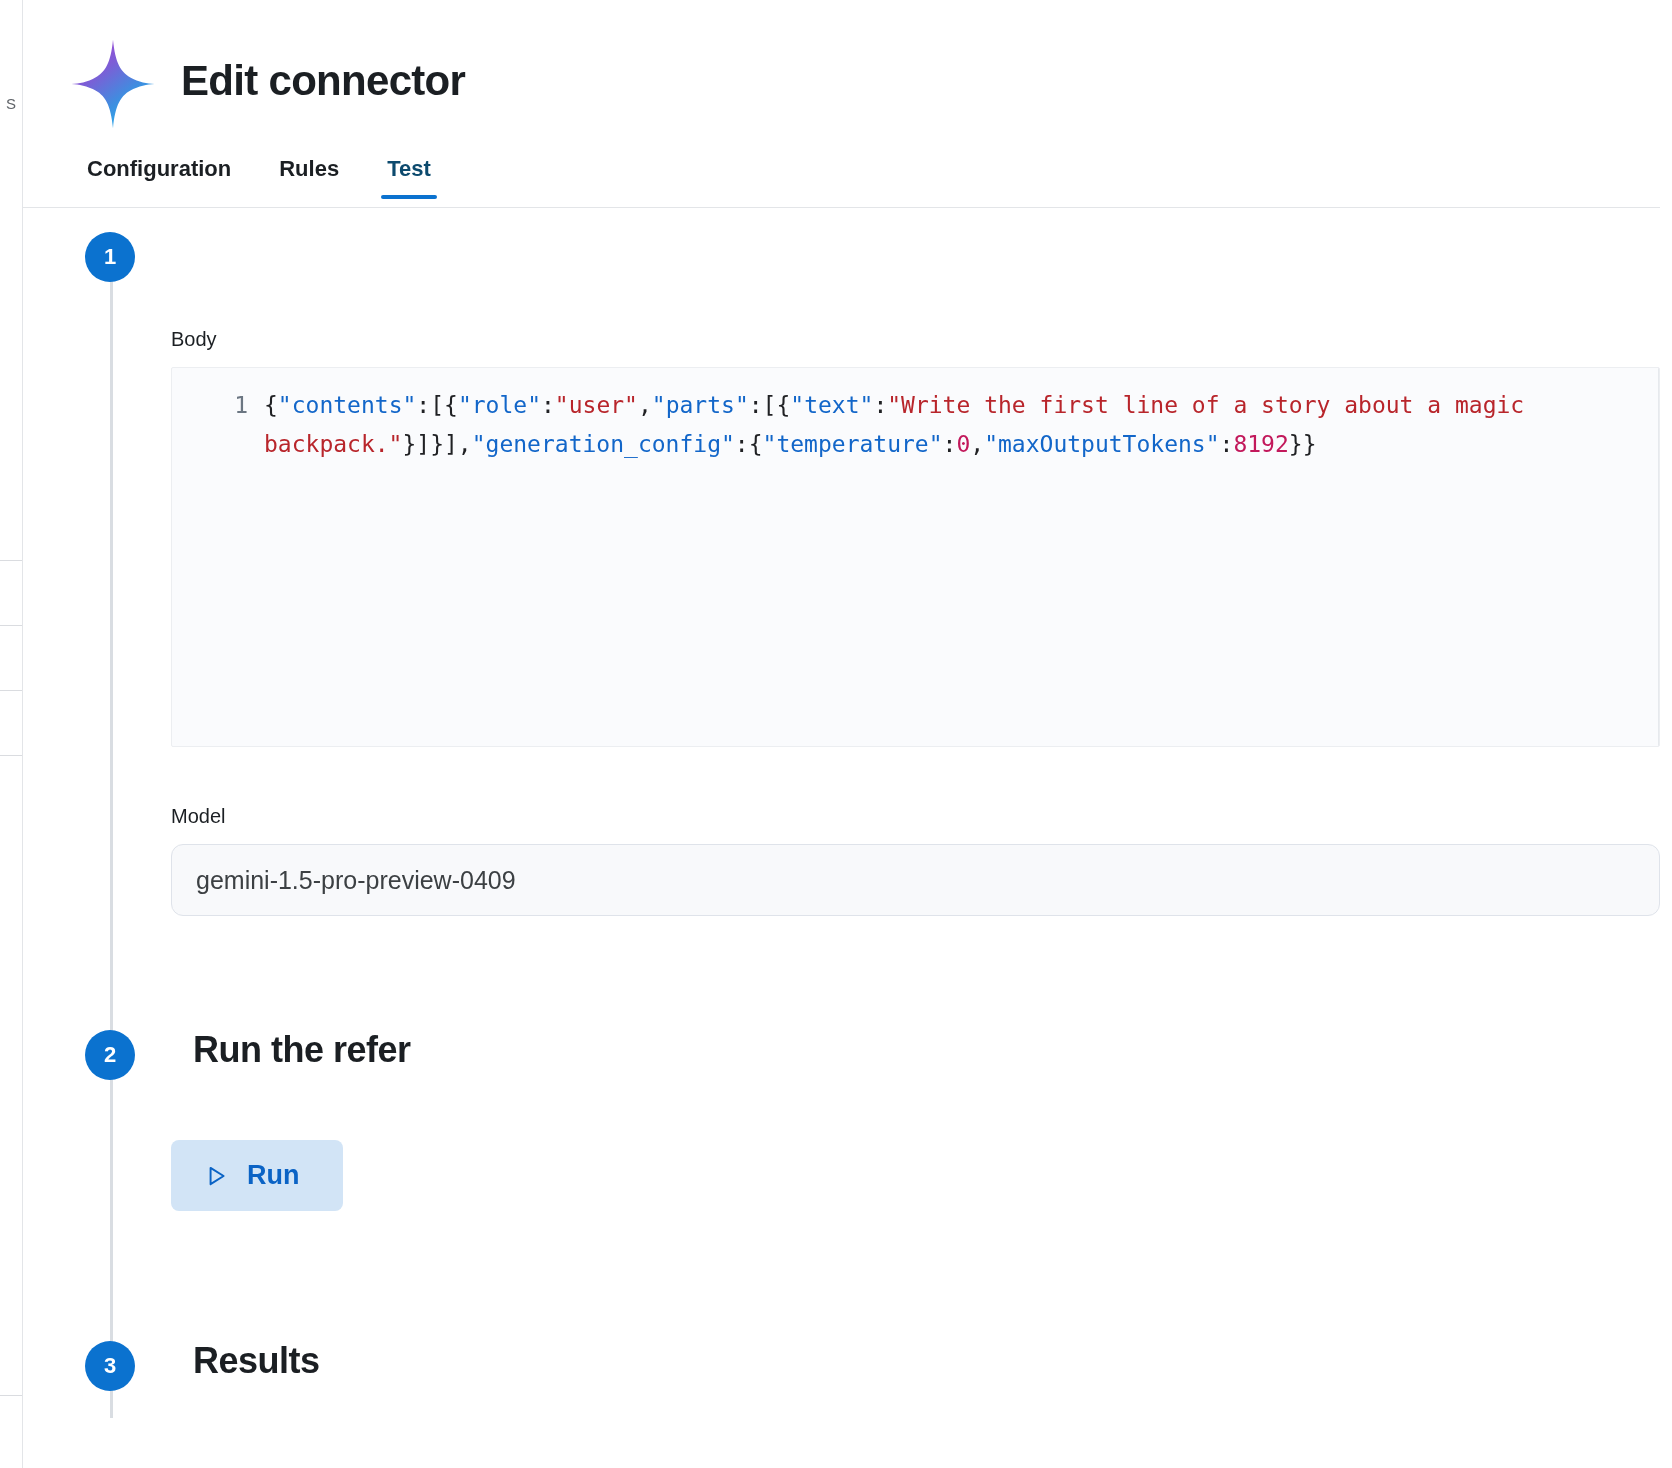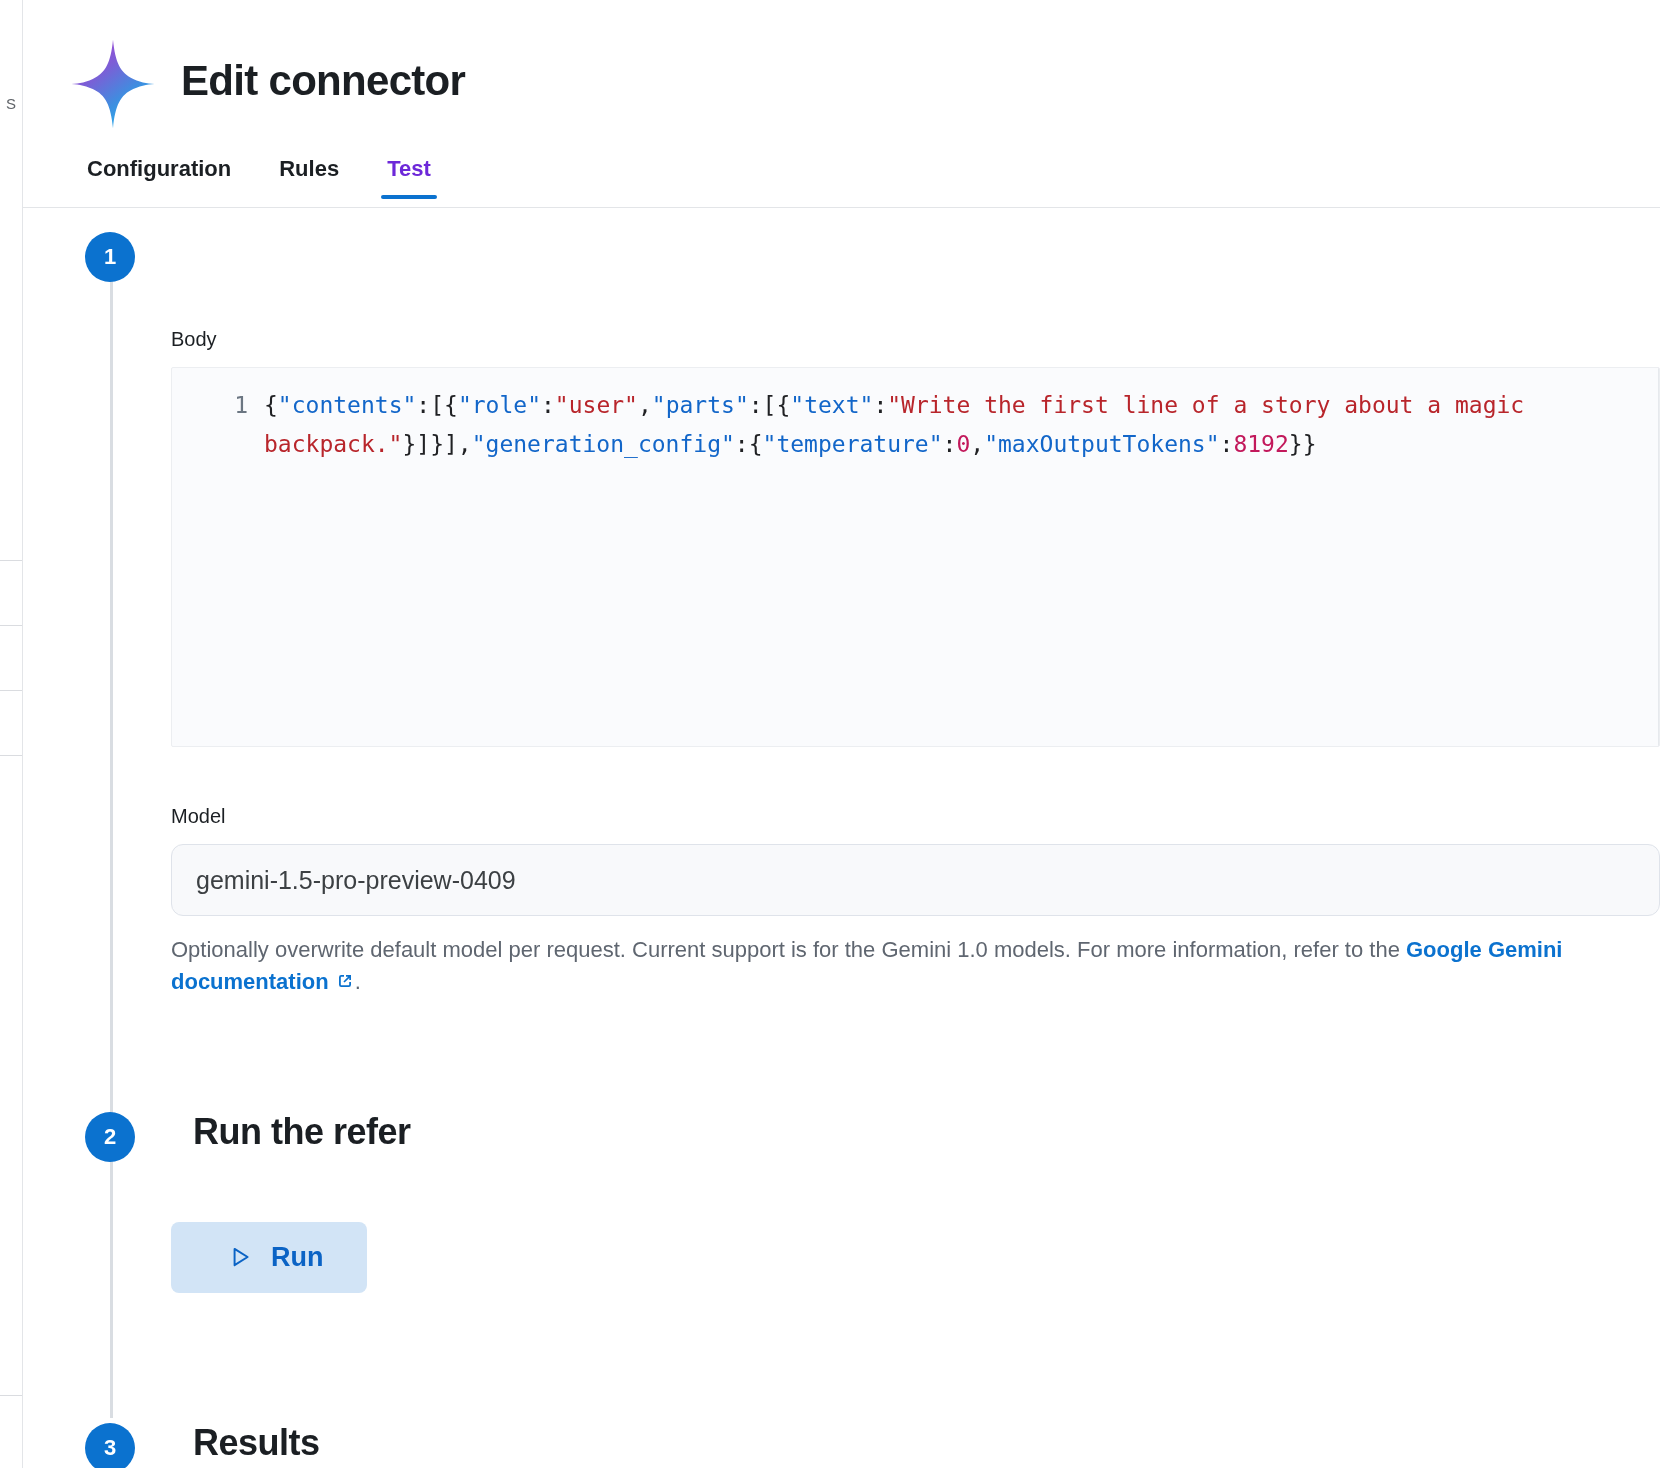--- a/index.html
+++ b/index.html
@@ -76,21 +76,21 @@
     font-weight: 700;
     color: #1b1f23;
     padding: 0 24px 16px 24px;
     cursor: pointer;
     position: relative;
     white-space: nowrap;
     background: none;
     border: none;
     font-family: inherit;
   }
-  .tab.active { color: #6d28d9; }
+  .tab.active { color: #0c4a6e; }
   .tab.active::after {
     content: "";
     position: absolute;
     left: 18px; right: 18px; bottom: -1px;
     height: 4px;
     background: #0b72cf;
     border-radius: 2px;
   }
 
   
@@ -222,21 +222,21 @@
     display: inline-flex;
     align-items: center;
     gap: 18px;
     background: #d2e4f6;
     border: none;
     border-radius: 8px;
     color: #0b63c5;
     font-size: 27px;
     font-weight: 700;
     font-family: inherit;
-    padding: 20px 44px 20px 56px;
+    padding: 20px 44px 20px 32px;
     cursor: pointer;
   }
   .play-icon { width: 26px; height: 26px; flex: none; }
 
   .spacer-1 { height: 46px; }
   .spacer-2 { height: 58px; }
   .spacer-3 { height: 112px; }
   .spacer-4 { height: 60px; }
   .spacer-5 { height: 128px; }
 </style>
@@ -291,26 +291,20 @@
         <div class="gutter">1</div>
         <div class="code-area" id="code-content"><span class="p">{</span><span class="k">"contents"</span><span class="p">:[{</span><span class="k">"role"</span><span class="p">:</span><span class="s">"user"</span><span class="p">,</span><span class="k">"parts"</span><span class="p">:[{</span><span class="k">"text"</span><span class="p">:</span><span class="s">"Write the first line of a story about a magic backpack."</span><span class="p">}]}],</span><span class="k">"generation_config"</span><span class="p">:{</span><span class="k">"temperature"</span><span class="p">:</span><span class="n">0</span><span class="p">,</span><span class="k">"maxOutputTokens"</span><span class="p">:</span><span class="n">8192</span><span class="p">}}</span></div>
         <div class="editor-scroll-rail"></div>
       </div>
 
       <div class="spacer-2"></div>
 
       <div class="field-label">Model</div>
       <input class="text-input" type="text" value="gemini-1.5-pro-preview-0409" style="">
 
-      <p class="helper">
-        <span>Optionally overwrite default model per request. Current support is for the Gemini 1.0 models. For more information, refer to the </span><a href="#"><span>Google Gemini documentation</span><svg class="ext-icon" width="20" height="20" viewBox="0 0 20 20" fill="none">
-              <path d="M4 6.2A2.2 2.2 0 016.2 4H9v1.8H6.2a.4.4 0 00-.4.4v7.6c0 .22.18.4.4.4h7.6a.4.4 0 00.4-.4V11H16v2.8A2.2 2.2 0 0113.8 16H6.2A2.2 2.2 0 014 13.8V6.2z" fill="#0b72cf"></path>
-              <path d="M11 4h5v5h-1.7V6.9l-4.7 4.7-1.2-1.2 4.7-4.7H11V4z" fill="#0b72cf"></path>
-            </svg></a><span>.</span>
-      </p>
 
       <div class="spacer-3"></div>
     </div>
 
     <div class="step">
       <div class="step-badge">2</div>
       <h2 class="step-title">Run the refer</h2>
     </div>
 
     <div class="step-body">

